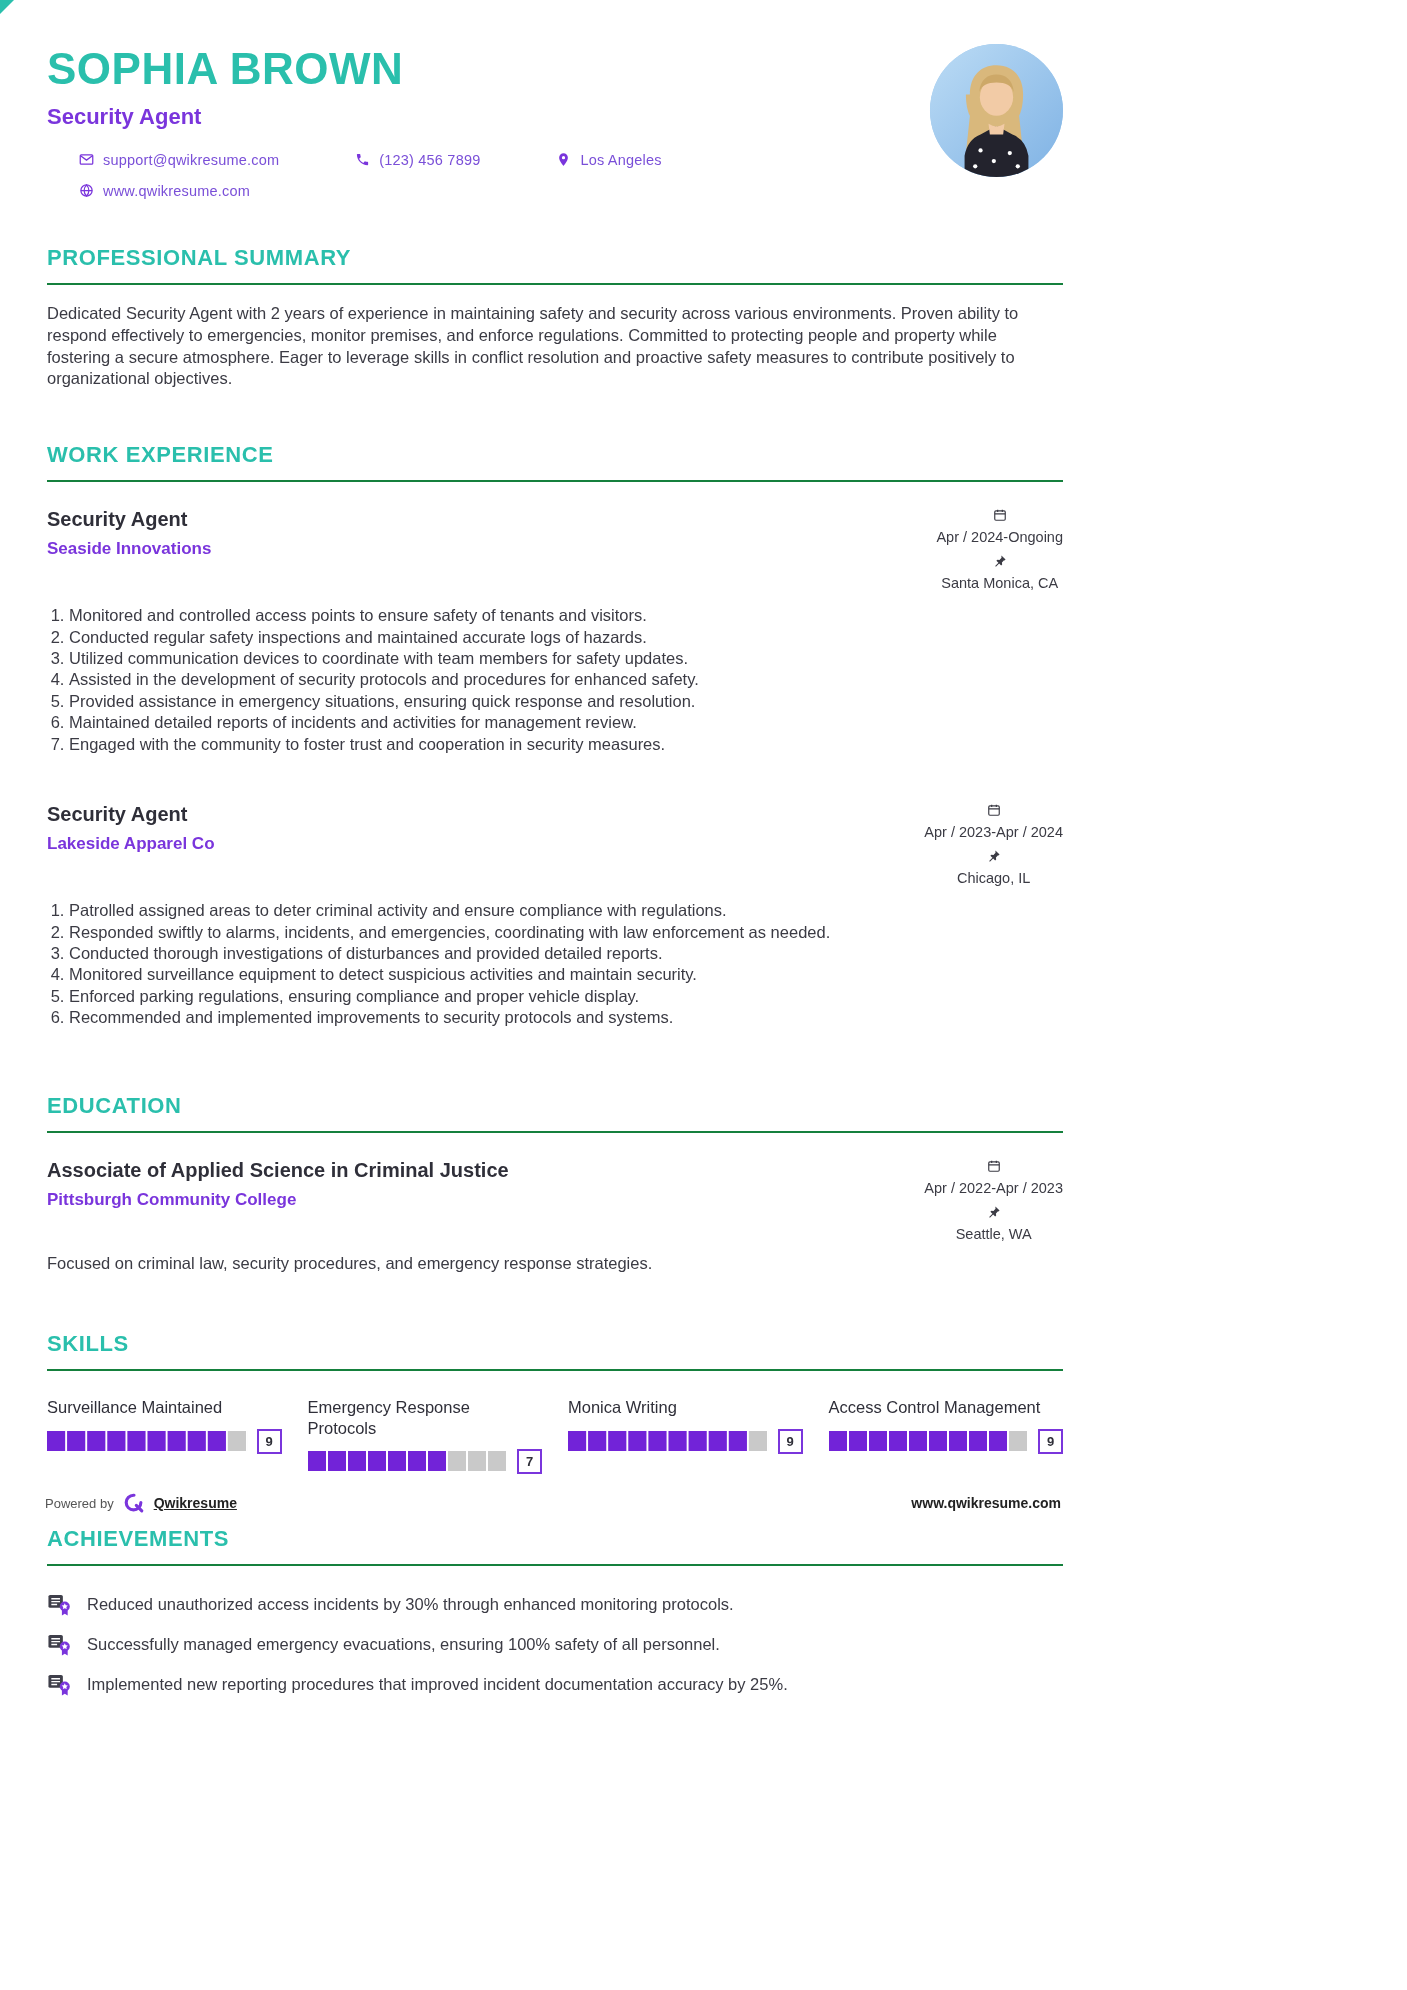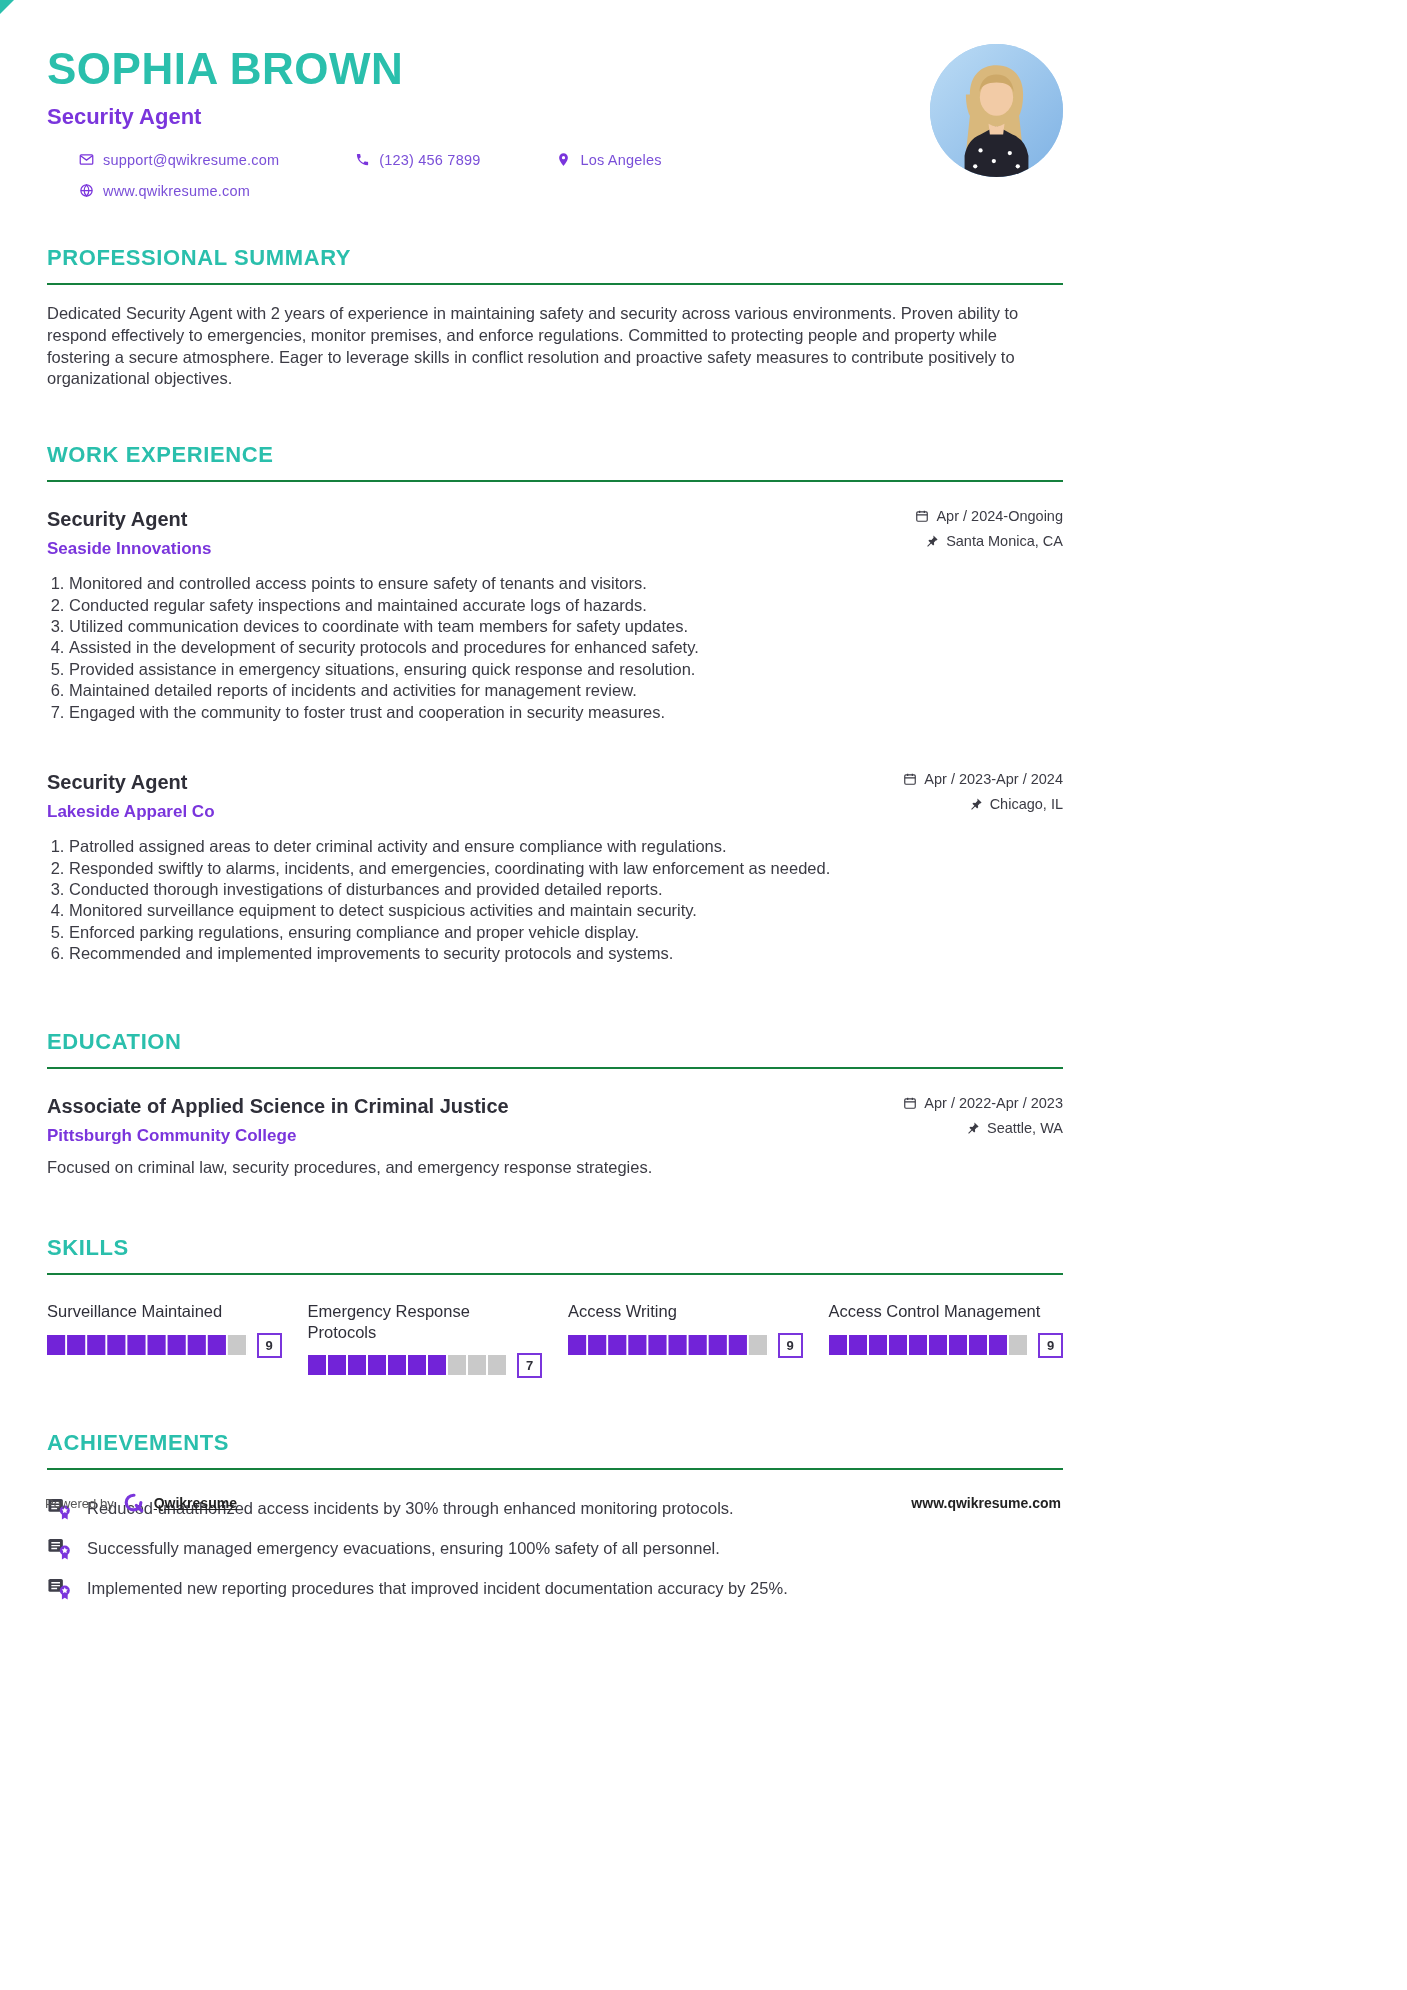--- a/index.html
+++ b/index.html
@@ -45,21 +45,21 @@
   .summary-section { margin-top:46px; }
   .summary-text { margin-top:18px; font-size:16.5px; line-height:1.32; color:#3b3b44; }
 
   .experience-section { margin-top:52px; }
   .job { margin-top:26px; }
   .job + .job { margin-top:48px; }
   .job-head { display:flex; justify-content:space-between; align-items:flex-start; }
   .job-name { font-size:20px; font-weight:700; color:#2f2f39; }
   .company { margin-top:8px; font-size:17px; font-weight:600; color:#7A35DC; }
   .meta { text-align:right; flex:none; }
-  .meta-row { display:flex; justify-content:flex-end; align-items:center; gap:7px; font-size:14.5px; color:#3b3b44; }
+  .meta-row { display:flex; justify-content:flex-end; align-items:center; gap:7px; font-size:14.5px; color:#3b3b44;flex-direction:column; }
   .meta-row + .meta-row { margin-top:9px; }
   .meta-row svg { width:14px; height:14px; color:#3b3b44; flex:none; }
   .bullets { margin-top:14px; padding-left:22px; font-size:16.5px; line-height:1.3; color:#3b3b44; }
   .bullets li { margin:0; }
 
   .education-section { margin-top:64px; }
   .edu-desc { margin-top:12px; font-size:16.5px; color:#3b3b44; }
 
   .skills-section { margin-top:58px; }
   .skills-grid { display:grid; grid-template-columns:repeat(4,1fr); column-gap:26px; margin-top:26px; }
@@ -285,21 +285,21 @@
           <div class="skill-bar">
             <div class="track">
               <div class="fill" style="width: 70%;"></div>
               <div class="ticks"></div>
             </div>
             <div class="rating">7</div>
           </div>
         </div>
 
         <div class="skill">
-          <div class="skill-name">Access Writing</div>
+          <div class="skill-name">Monica Writing</div>
           <div class="skill-bar">
             <div class="track">
               <div class="fill" style="width: 90%;"></div>
               <div class="ticks"></div>
             </div>
             <div class="rating">9</div>
           </div>
         </div>
 
         <div class="skill">

